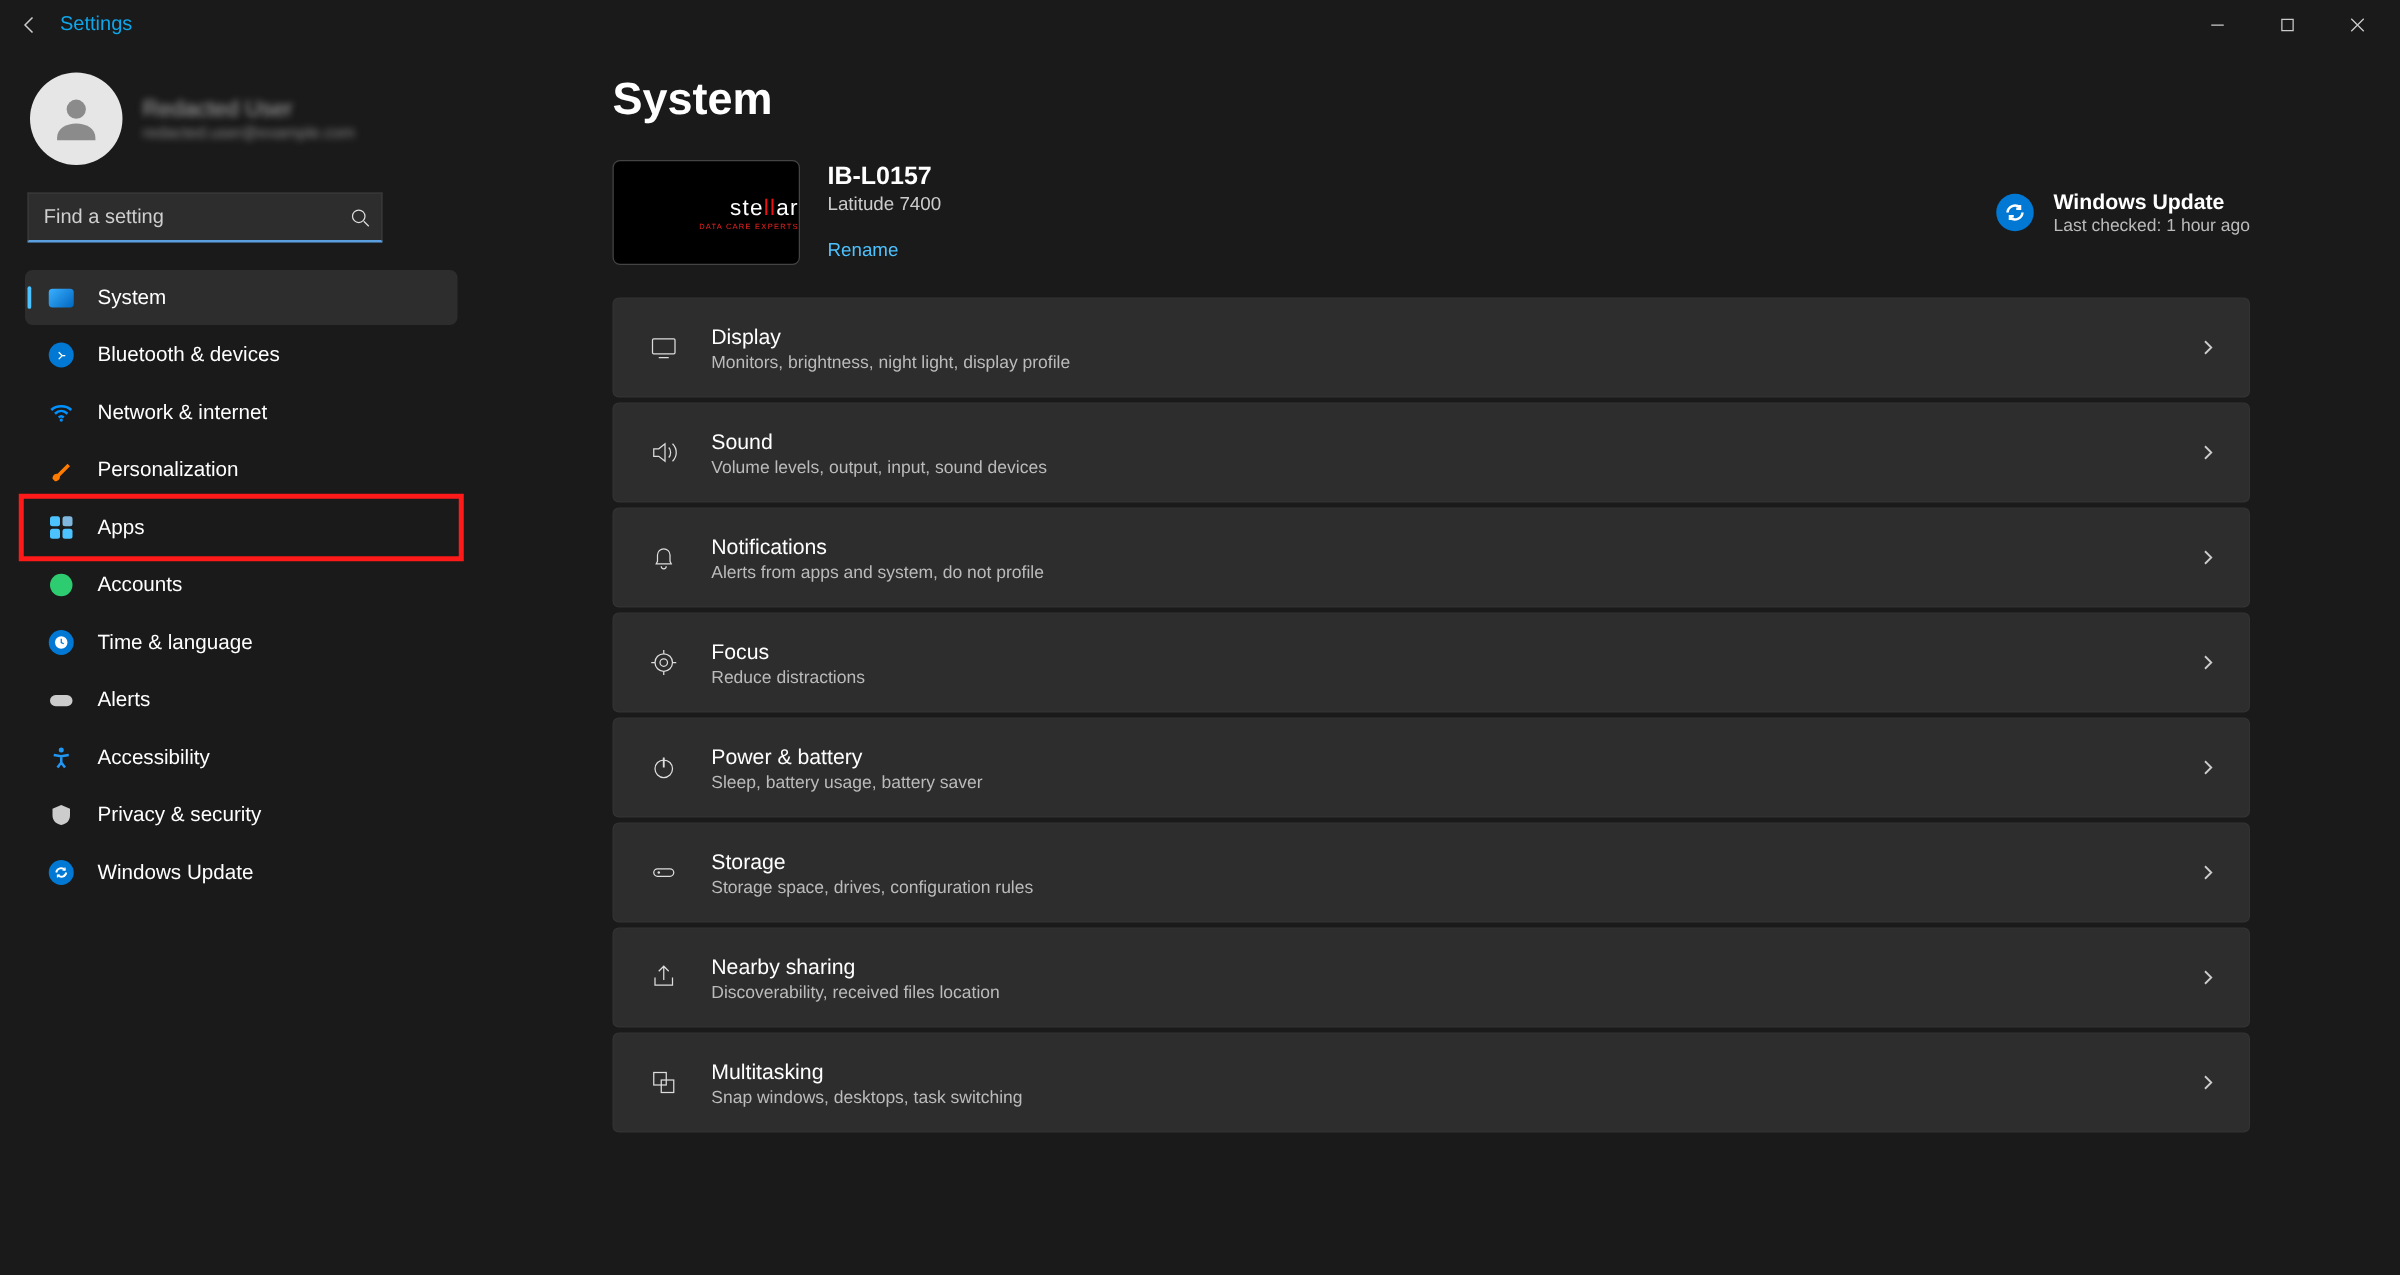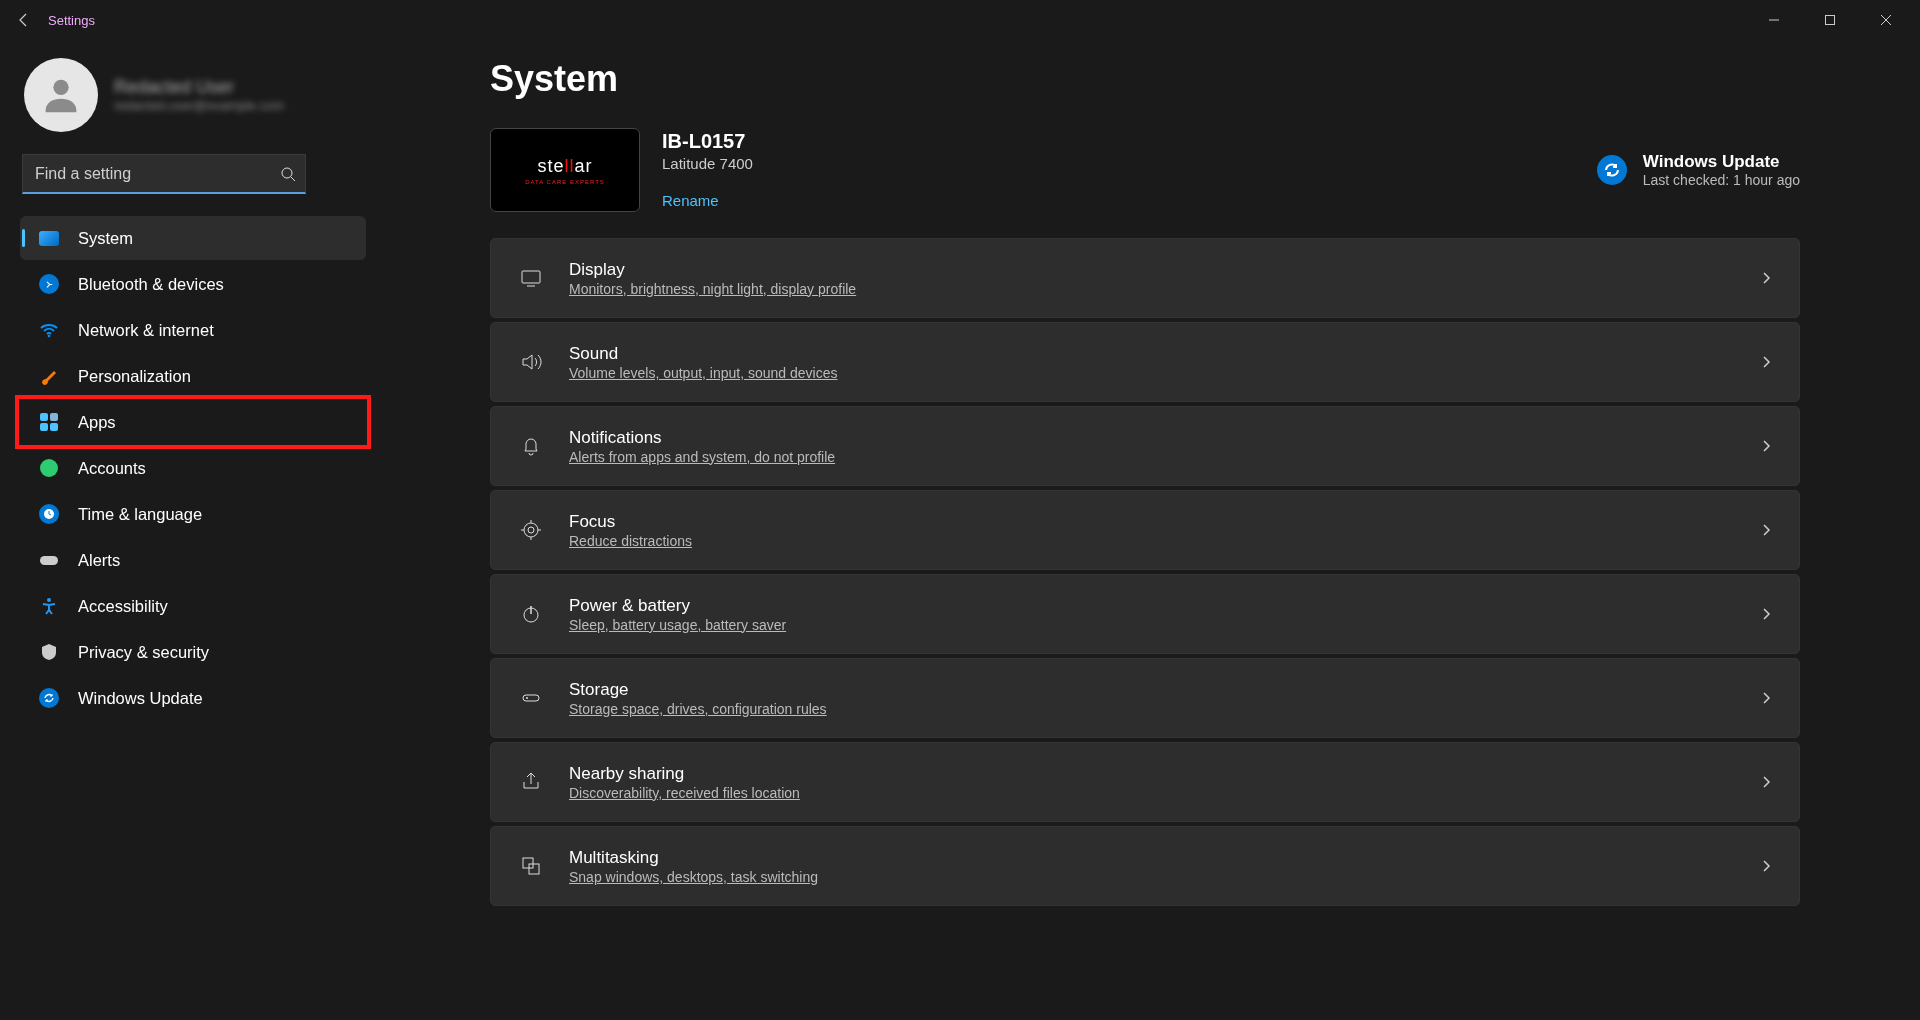--- a/index.html
+++ b/index.html
@@ -1,21 +1,21 @@
 <!DOCTYPE html>
 <html><head>
 <meta charset="utf-8">
 <style>
 * { margin:0; padding:0; box-sizing:border-box; font-family:"Segoe UI",Arial,sans-serif; }
 html,body { width:1920px; height:1020px; background:#1a1a1a; color:#fff; overflow:hidden; }
 
 
 .titlebar { height:40px; display:flex; align-items:center; padding:0 6px; }
 .back-btn { width:36px; height:36px; display:flex; align-items:center; justify-content:center; cursor:pointer; color:#ccc; }
-.title-txt { font-size:13px; color:#f0abfc; margin-left:6px; }
+.title-txt { font-size:16px; color:#0ea5e9; margin-left:6px; }
 .sp { flex:1; }
 .winbtns { display:flex; }
 .winbtn { width:56px; height:40px; display:flex; align-items:center; justify-content:center; cursor:pointer; color:#ccc; }
 
 .body { display:flex; height:calc(1020px - 40px); }
 
 
 .sidebar { width:380px; padding:18px 14px 0 20px; display:flex; flex-direction:column; }
 .user { display:flex; align-items:center; gap:16px; margin-bottom:18px; padding-left:4px; }
 .avatar { width:74px; height:74px; border-radius:50%; background:#e6e6e6; display:flex; align-items:center; justify-content:center; }
@@ -33,39 +33,39 @@
 .nav-item.active { background:#2d2d2d; }
 .nav-item.active::before { content:""; position:absolute; left:2px; top:13px; width:3px; height:18px; background:#4cc2ff; border-radius:2px; }
 .nav-item.highlight { outline:4px solid #ff1a1a; outline-offset:1px; border-radius:0;text-align:right; }
 .nav-ico { width:22px; height:22px; display:flex; align-items:center; justify-content:center; }
 
 
 .main { flex:1; padding:18px 120px 0 110px; overflow-y:auto; }
 .page-title { font-size:36px; font-weight:600; margin-bottom:28px; }
 
 .device-row { display:flex; align-items:center; gap:22px; margin-bottom:26px; }
-.device-thumb { width:150px; height:84px; background:#000; border:1px solid #444; border-radius:6px; display:flex; flex-direction:column; align-items:center; justify-content:center; }
+.device-thumb { width:150px; height:84px; background:#000; border:1px solid #444; border-radius:6px; display:flex; flex-direction:column; align-items:flex-end; justify-content:center; }
 .device-thumb .brand { font-size:18px; letter-spacing:1px; }
 .device-thumb .brand .ll { color:#e11; }
 .device-thumb .sub { font-size:6px; color:#e22; letter-spacing:1px; margin-top:2px; }
 .device-info .dname { font-size:20px; font-weight:600; }
 .device-info .dmodel { font-size:15px; color:#ccc; margin-top:2px; }
 .device-info .drename { font-size:15px; color:#4cc2ff; margin-top:20px; cursor:pointer; display:inline-block; }
 
 .update-block { margin-left:auto; display:flex; align-items:center; gap:16px; cursor:pointer; }
 .update-ico { width:30px; height:30px; border-radius:50%; background:#0078d4; display:flex; align-items:center; justify-content:center; }
 .update-text .ut { font-size:17px; font-weight:600; }
 .update-text .us { font-size:14px; color:#bbb; }
 
 .card-list { display:flex; flex-direction:column; gap:4px; }
 .card { background:#2d2d2d; border:1px solid #333; border-radius:5px; height:80px; display:flex; align-items:center; padding:0 26px 0 20px; cursor:pointer; }
 .card-ico { width:40px; display:flex; justify-content:center; color:#ddd; }
 .card-txt { margin-left:18px; }
 .card-txt .ct { font-size:17px; }
-.card-txt .cd { font-size:14px; color:#bbb; margin-top:1px;text-decoration:underline; }
+.card-txt .cd { font-size:14px; color:#bbb; margin-top:1px; }
 .chev { margin-left:auto; color:#ccc; }
 
 
 .ic-system{background:linear-gradient(135deg,#3ab0ff,#0067c0);border-radius:3px;width:20px;height:15px;}
 .ic-blue{width:20px;height:20px;border-radius:50%;background:#0078d4;display:flex;align-items:center;justify-content:center;font-size:12px;color:#fff;}
 .ic-wifi{color:#0091ff;}
 .ic-brush{color:#ff7b00;}
 .ic-apps{width:18px;height:18px;display:grid;grid-template-columns:1fr 1fr;grid-template-rows:1fr 1fr;gap:2px;}
 .ic-apps span{background:#4cc2ff;border-radius:2px;}
 .ic-apps span:nth-child(2){background:#7fb7de;}

